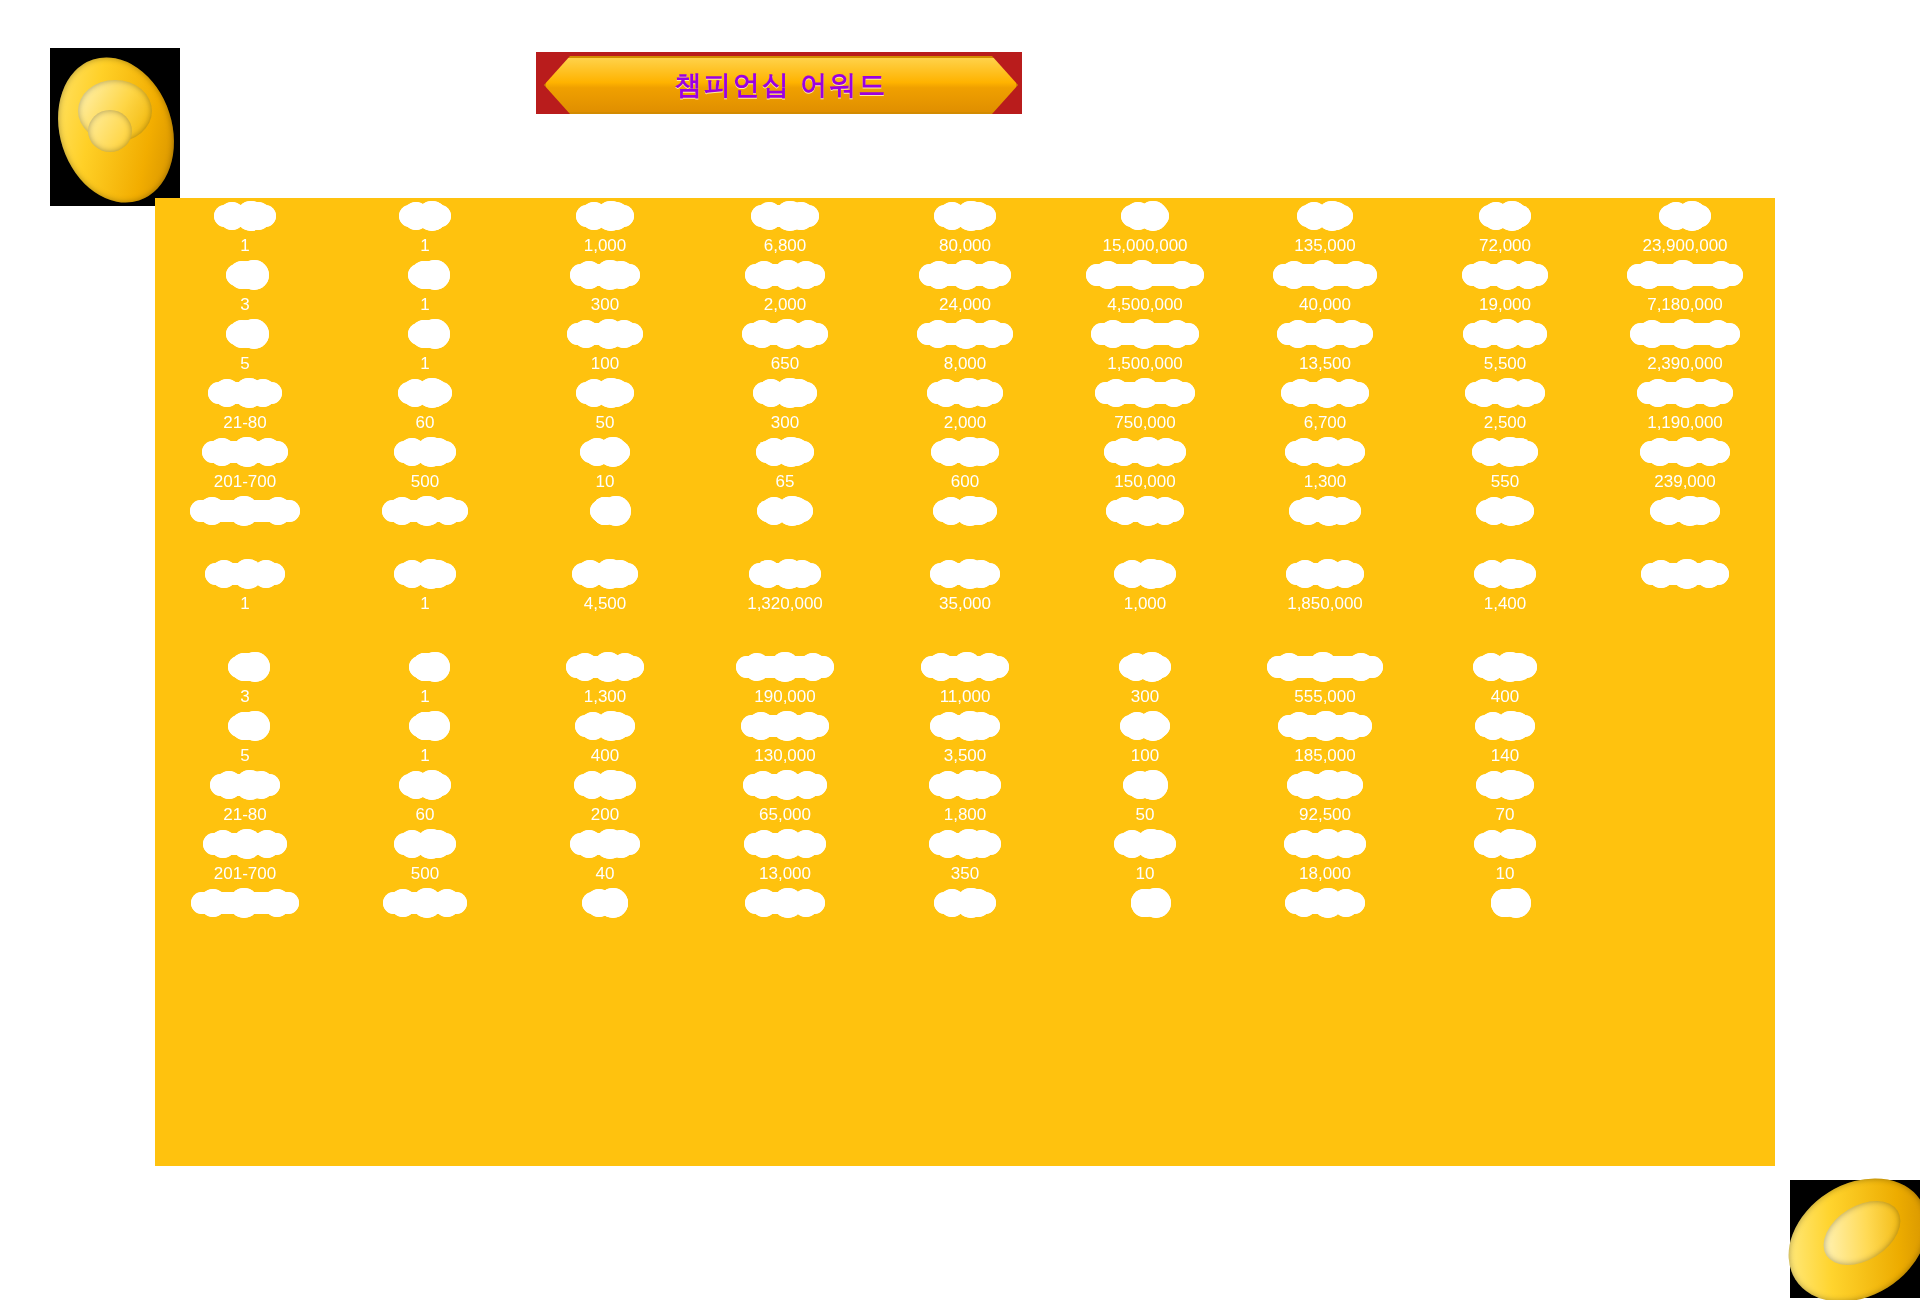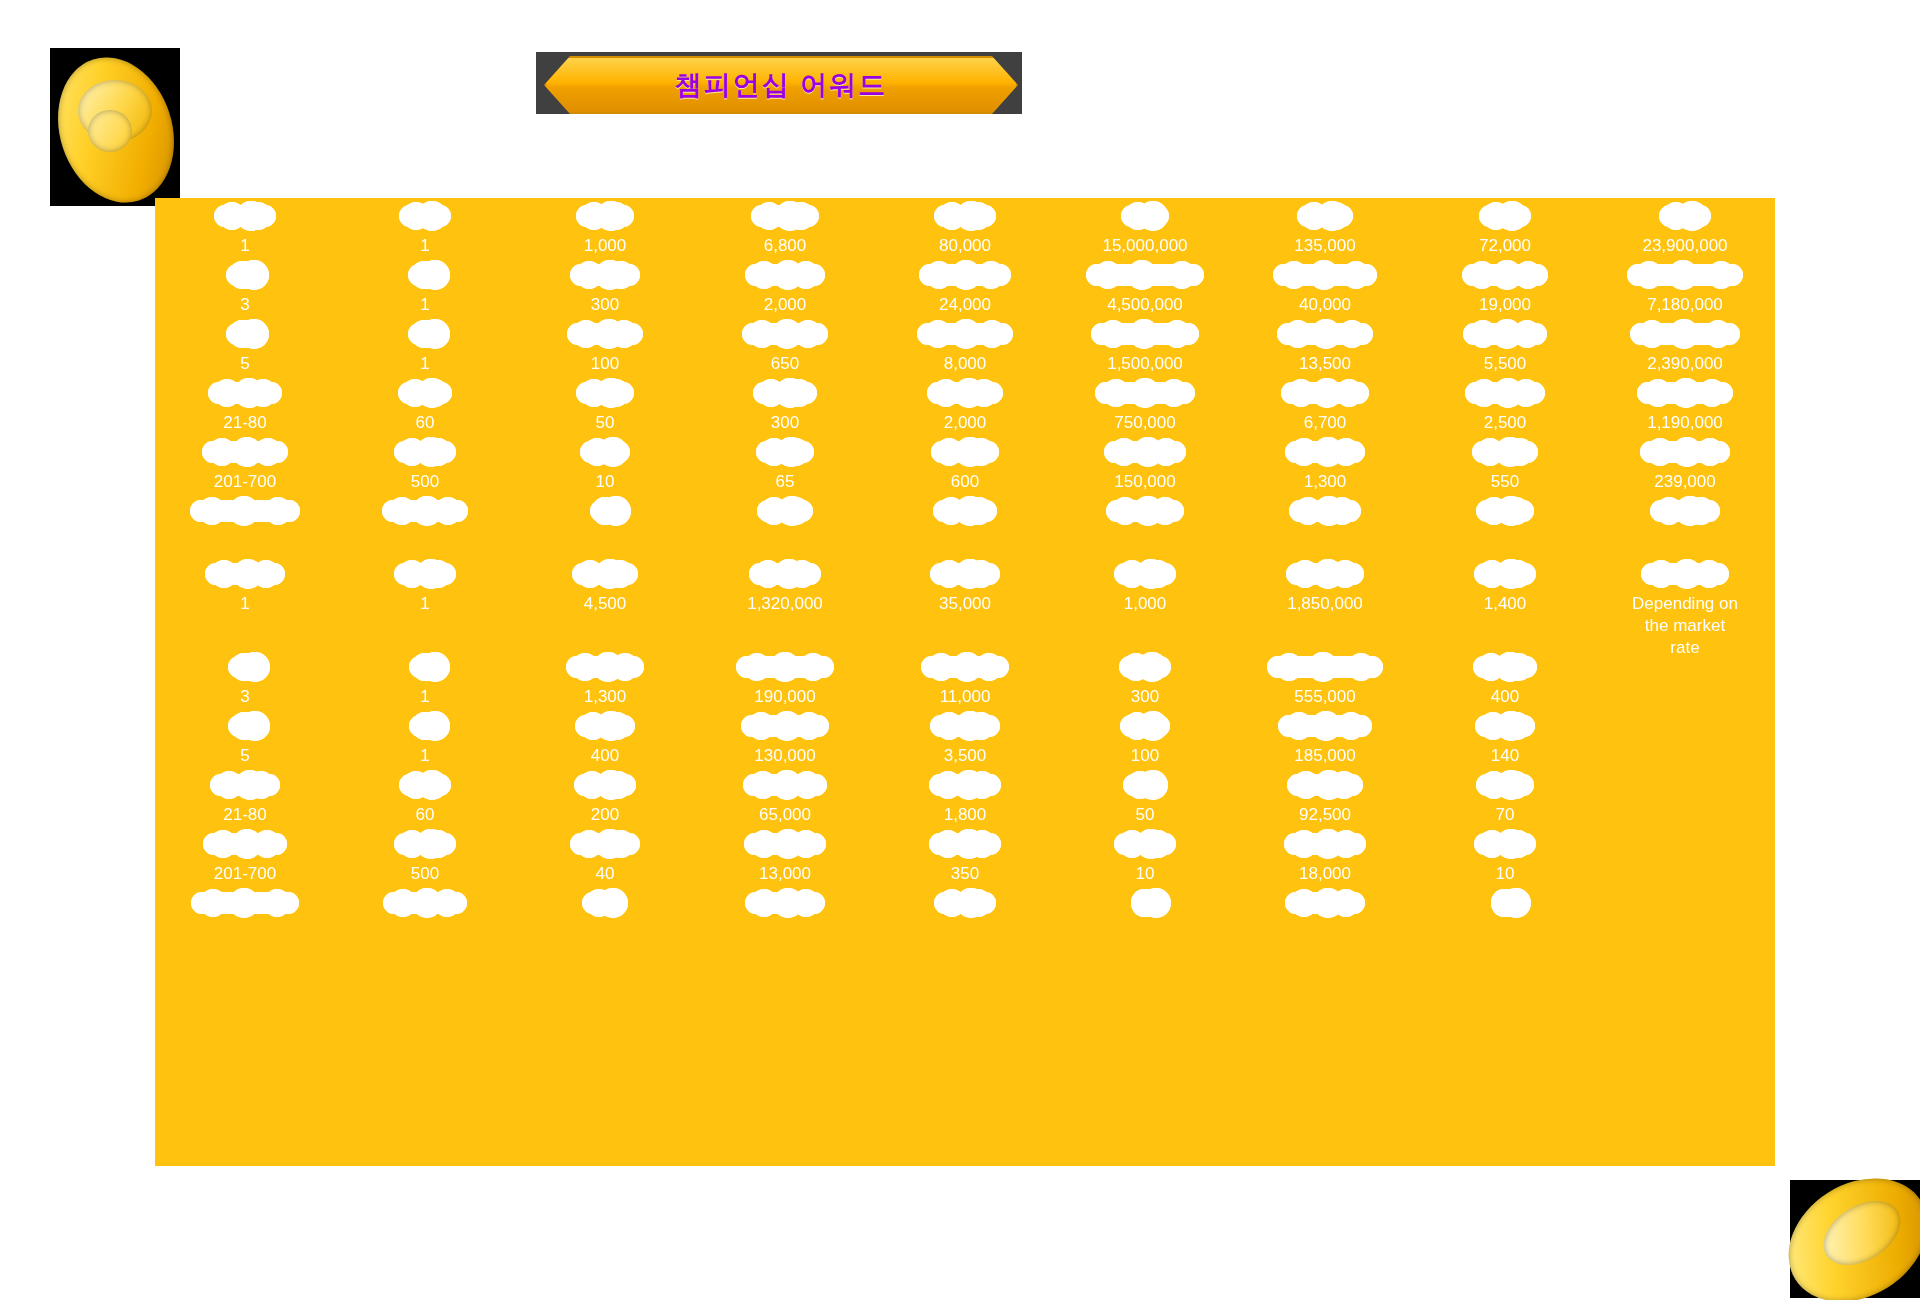--- a/index.html
+++ b/index.html
@@ -26,21 +26,21 @@
   .coin-tl .c3{left:38px;top:62px;width:44px;height:42px;
      background:linear-gradient(120deg,#ffeea0,#ffcf2e);}
   .coin-br .c1{left:-6px;top:4px;width:148px;height:112px;transform:rotate(-32deg);
      background:linear-gradient(120deg,#fff2a0 0%,#ffd42e 35%,#edac00 72%,#c88700 100%);}
   .coin-br .c2{left:30px;top:26px;width:84px;height:54px;transform:rotate(-32deg);
      background:linear-gradient(120deg,#fff8cc,#ffda55 55%,#efb100);}
 
   
   .banner{
     position:absolute;left:536px;top:52px;width:486px;height:62px;
-    background:#404040;
+    background:#b91c1c;
   }
   .banner-inner{
     position:absolute;left:8px;top:4px;width:470px;height:54px;
     background:linear-gradient(180deg,#ffd24a 0%,#ffb300 45%,#f0a000 55%,#e08f00 100%);
     border:2px solid #d38b00;
     clip-path:polygon(0 50%,26px 0,calc(100% - 26px) 0,100% 50%,calc(100% - 26px) 100%,26px 100%);
     display:flex;align-items:center;justify-content:center;
   }
   .banner-text{
     color:#9b00e0;font-size:27px;font-weight:bold;letter-spacing:2px;
@@ -517,23 +517,20 @@
             <i></i>
           </div>
           <div class="val">239,000</div>
           <div class="blob" style="width: 70px; margin: 7px auto 0px;">
             <i></i>
           </div>
           <div style="height: 34px;"></div>
           <div class="blob" style="width: 88px; margin: 7px auto 0px;">
             <i></i>
           </div>
-          <div class="val">Depending on
-the market
-rate</div>
           <div style="height: 34px;"></div>
           <div style="height: 34px;"></div>
           <div style="height: 34px;"></div>
           <div style="height: 34px;"></div>
           <div style="height: 34px;"></div>
           <div style="height: 34px;"></div>
           <div style="height: 34px;"></div>
           <div style="height: 34px;"></div>
           <div style="height: 34px;"></div>
           <div style="height: 34px;"></div>

